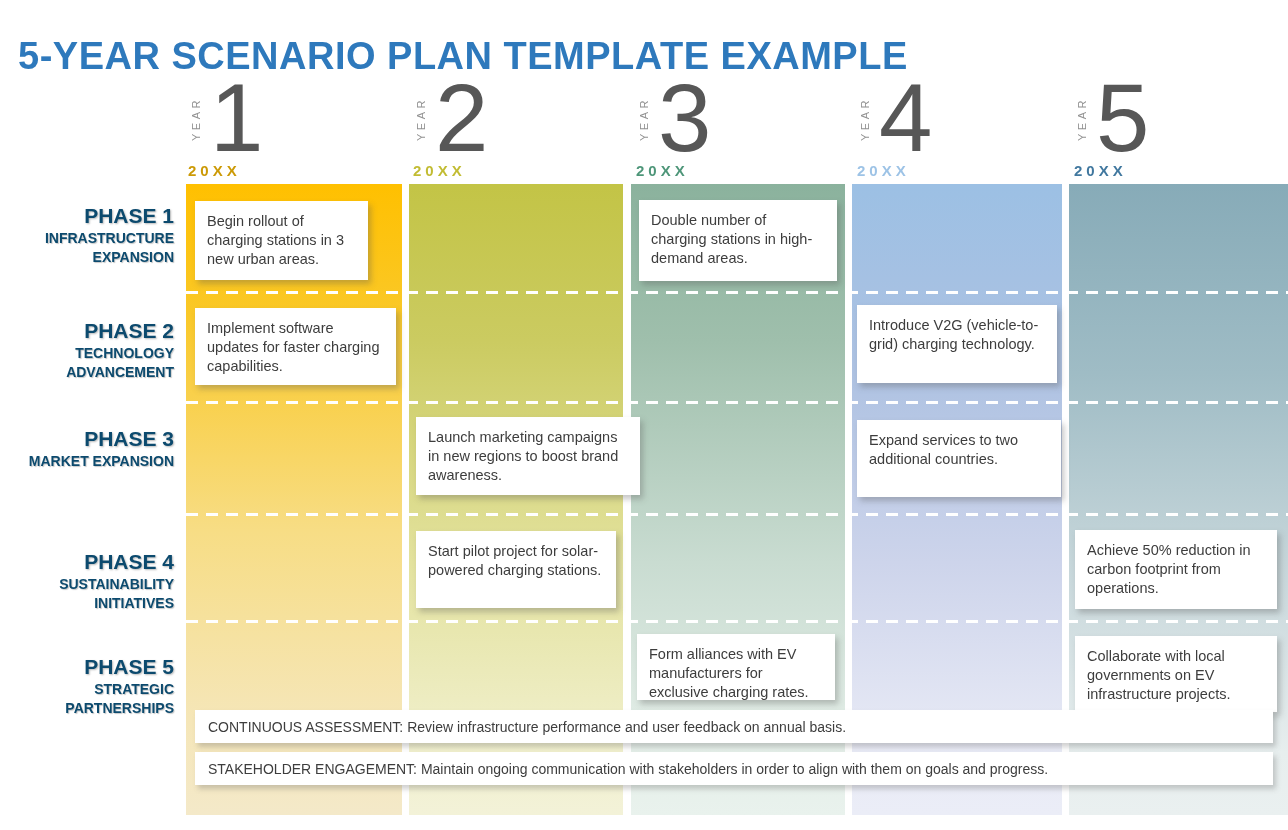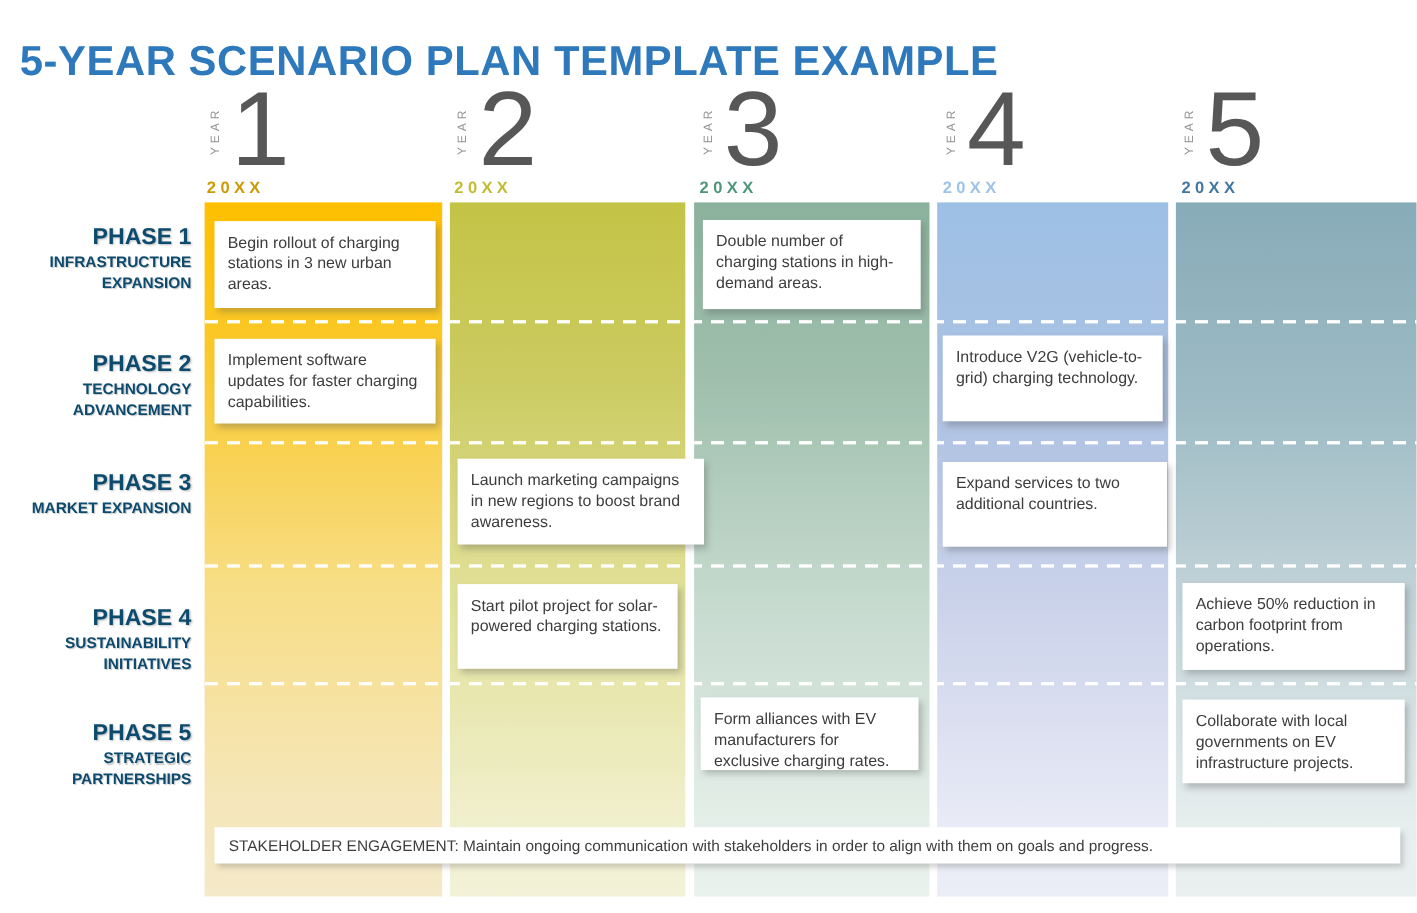--- a/index.html
+++ b/index.html
@@ -114,26 +114,27 @@
   </div>
   <div class="phase" style="top:550px">
     <div class="phase-title">PHASE 4</div>
     <div class="phase-sub">SUSTAINABILITY INITIATIVES</div>
   </div>
   <div class="phase" style="top:655px">
     <div class="phase-title">PHASE 5</div>
     <div class="phase-sub">STRATEGIC PARTNERSHIPS</div>
   </div>
 
-  <div class="card" style="left:195px;top:201px;width:201px;height:79px">Begin rollout of charging stations in 3 new urban areas.</div>
+  <div class="card" style="left:195px;top:201px;width:173px;height:79px">Begin rollout of charging stations in 3 new urban areas.</div>
   <div class="card" style="left:639px;top:200px;width:198px;height:81px">Double number of charging stations in high-demand areas.</div>
   <div class="card" style="left:195px;top:308px;width:201px;height:77px">Implement software updates for faster charging capabilities.</div>
   <div class="card" style="left:857px;top:305px;width:200px;height:78px">Introduce V2G (vehicle-to-grid) charging technology.</div>
   <div class="card" style="left:416px;top:417px;width:224px;height:78px">Launch marketing campaigns in new regions to boost brand awareness.</div>
   <div class="card" style="left:857px;top:420px;width:204px;height:77px">Expand services to two additional countries.</div>
   <div class="card" style="left:416px;top:531px;width:200px;height:77px">Start pilot project for solar-powered charging stations.</div>
   <div class="card" style="left:1075px;top:530px;width:202px;height:79px">Achieve 50% reduction in carbon footprint from operations.</div>
   <div class="card" style="left:637px;top:634px;width:198px;height:66px;">Form alliances with EV manufacturers for exclusive charging rates.</div>
   <div class="card" style="left:1075px;top:636px;width:202px;height:76px">Collaborate with local governments on EV infrastructure projects.</div>
 
+  <div class="banner" style="top:710px">CONTINUOUS ASSESSMENT: Review infrastructure performance and user feedback on annual basis.</div>
   <div class="banner" style="top:752px">STAKEHOLDER ENGAGEMENT: Maintain ongoing communication with stakeholders in order to align with them on goals and progress.</div>
 
 </div>
 
 </body></html>

